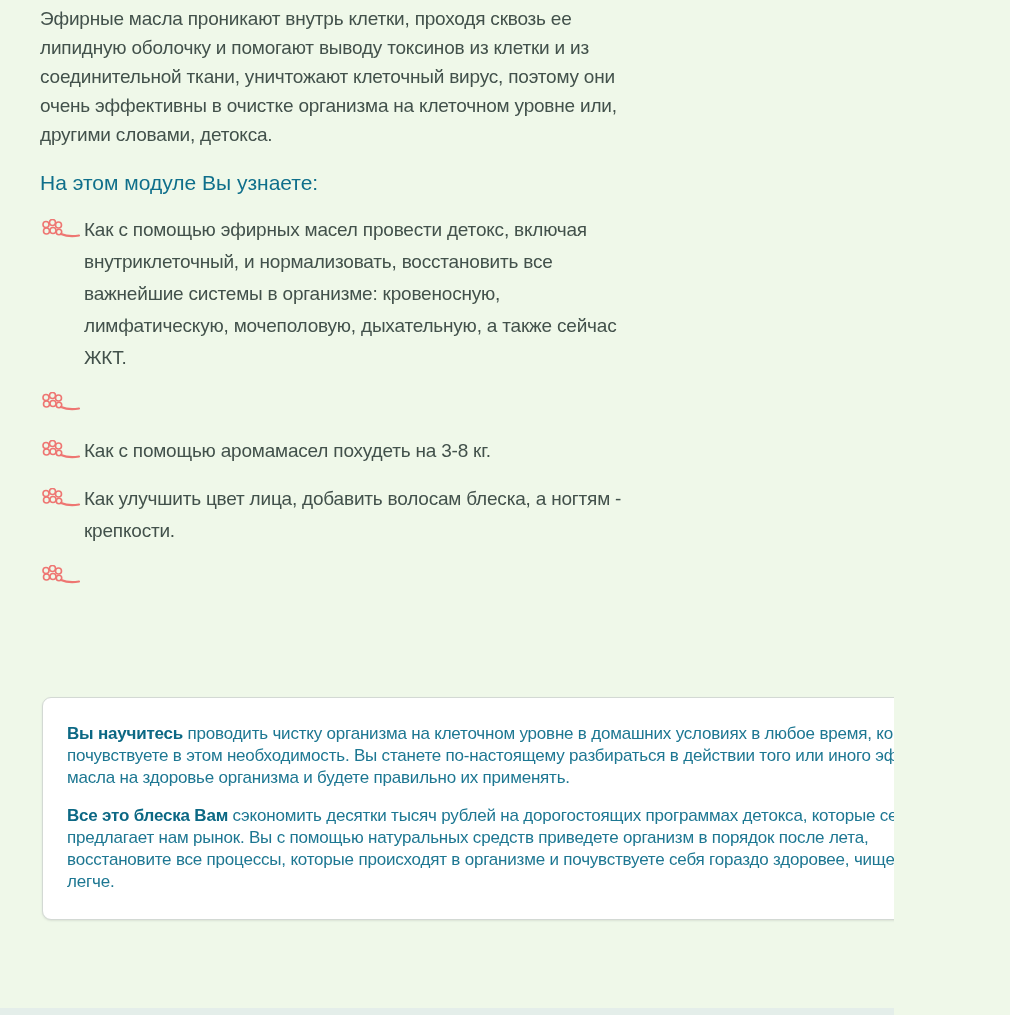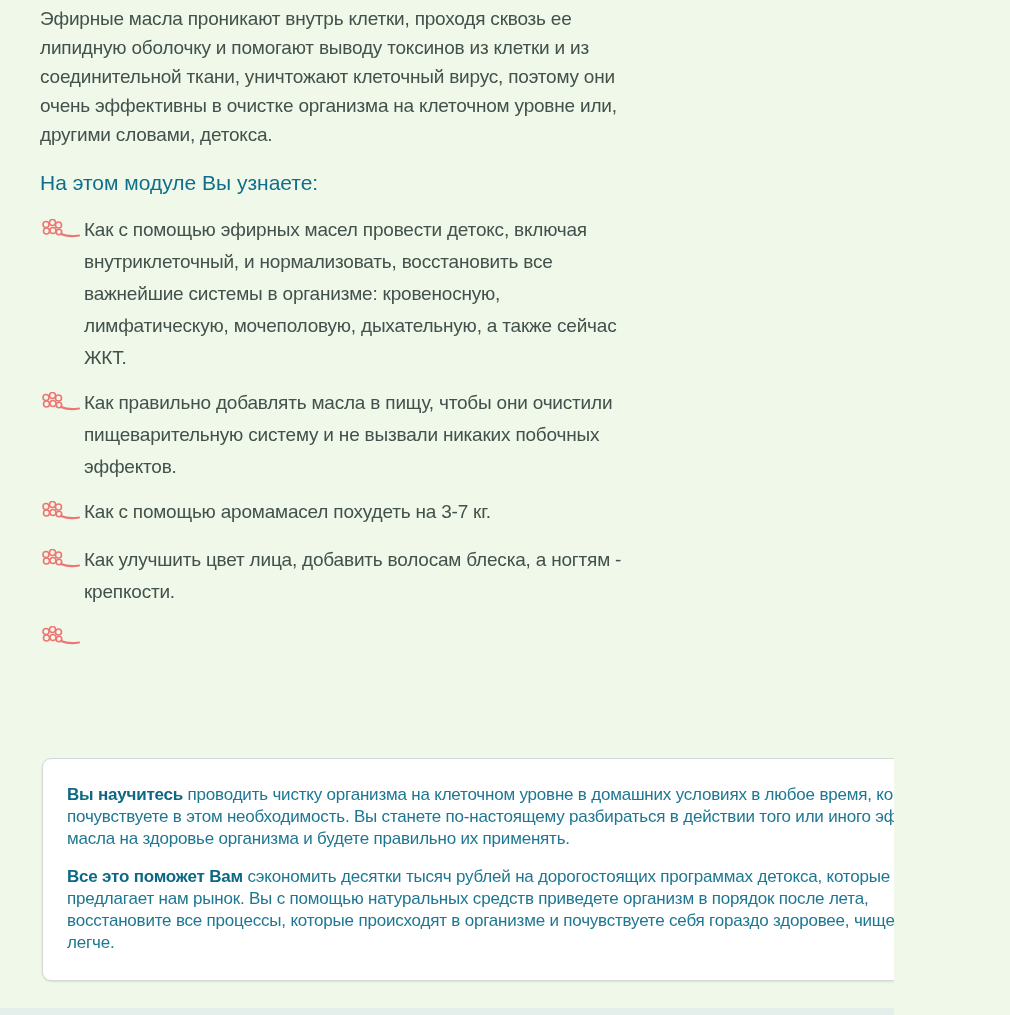--- a/index.html
+++ b/index.html
@@ -126,35 +126,34 @@
           <svg width="40" height="26" viewBox="0 0 40 26" fill="none" stroke="#ee7672" stroke-width="1.6">
             <circle cx="6" cy="5.5" r="3"></circle>
               <circle cx="12.5" cy="3.5" r="3"></circle>
               <circle cx="18.5" cy="6" r="3"></circle>
             <circle cx="6.5" cy="12" r="3"></circle>
               <circle cx="13" cy="11.5" r="3"></circle>
               <circle cx="19" cy="13" r="2.7"></circle>
             <path d="M21 15 C 27 17.5, 33 17.5, 39 16.5" stroke-width="2.2" stroke-linecap="round"></path>
           </svg>
         </span>
-        <span class="item-text">Как правильно добавлять масла в пищу, чтобы они очистили пищеварительную систему и не вызвали никаких побочных эффектов.</span>
       </li>
       <li>
         <span class="bullet">
           <svg width="40" height="26" viewBox="0 0 40 26" fill="none" stroke="#ee7672" stroke-width="1.6">
             <circle cx="6" cy="5.5" r="3"></circle>
               <circle cx="12.5" cy="3.5" r="3"></circle>
               <circle cx="18.5" cy="6" r="3"></circle>
             <circle cx="6.5" cy="12" r="3"></circle>
               <circle cx="13" cy="11.5" r="3"></circle>
               <circle cx="19" cy="13" r="2.7"></circle>
             <path d="M21 15 C 27 17.5, 33 17.5, 39 16.5" stroke-width="2.2" stroke-linecap="round"></path>
           </svg>
         </span>
-        <span class="item-text">Как с помощью аромамасел похудеть на 3-7 кг.</span>
+        <span class="item-text">Как с помощью аромамасел похудеть на 3-8 кг.</span>
       </li>
       <li>
         <span class="bullet">
           <svg width="40" height="26" viewBox="0 0 40 26" fill="none" stroke="#ee7672" stroke-width="1.6">
             <circle cx="6" cy="5.5" r="3"></circle>
               <circle cx="12.5" cy="3.5" r="3"></circle>
               <circle cx="18.5" cy="6" r="3"></circle>
             <circle cx="6.5" cy="12" r="3"></circle>
               <circle cx="13" cy="11.5" r="3"></circle>
               <circle cx="19" cy="13" r="2.7"></circle>
@@ -173,19 +172,19 @@
               <circle cx="13" cy="11.5" r="3"></circle>
               <circle cx="19" cy="13" r="2.7"></circle>
             <path d="M21 15 C 27 17.5, 33 17.5, 39 16.5" stroke-width="2.2" stroke-linecap="round"></path>
           </svg>
         </span>
       </li>
     </ul>
 
     <div class="summary-card">
       <p><strong>Вы научитесь</strong> <span>проводить чистку организма на клеточном уровне в домашних условиях в любое время, когда почувствуете в этом необходимость. Вы станете по-настоящему разбираться в действии того или иного эфирного масла на здоровье организма и будете правильно их применять.</span></p>
-      <p><strong>Все это поможет Вам</strong> <span>сэкономить десятки тысяч рублей на дорогостоящих программах детокса, которые сейчас предлагает нам рынок. Вы с помощью натуральных средств приведете организм в порядок после лета, восстановите все процессы, которые происходят в организме и почувствуете себя гораздо здоровее, чище и легче.</span></p>
+      <p><strong>Все это блеска Вам</strong> <span>сэкономить десятки тысяч рублей на дорогостоящих программах детокса, которые сейчас предлагает нам рынок. Вы с помощью натуральных средств приведете организм в порядок после лета, восстановите все процессы, которые происходят в организме и почувствуете себя гораздо здоровее, чище и легче.</span></p>
     </div>
 
   </div>
 
   <div class="footer-strip"></div>
 </div>
 
 </body></html>

